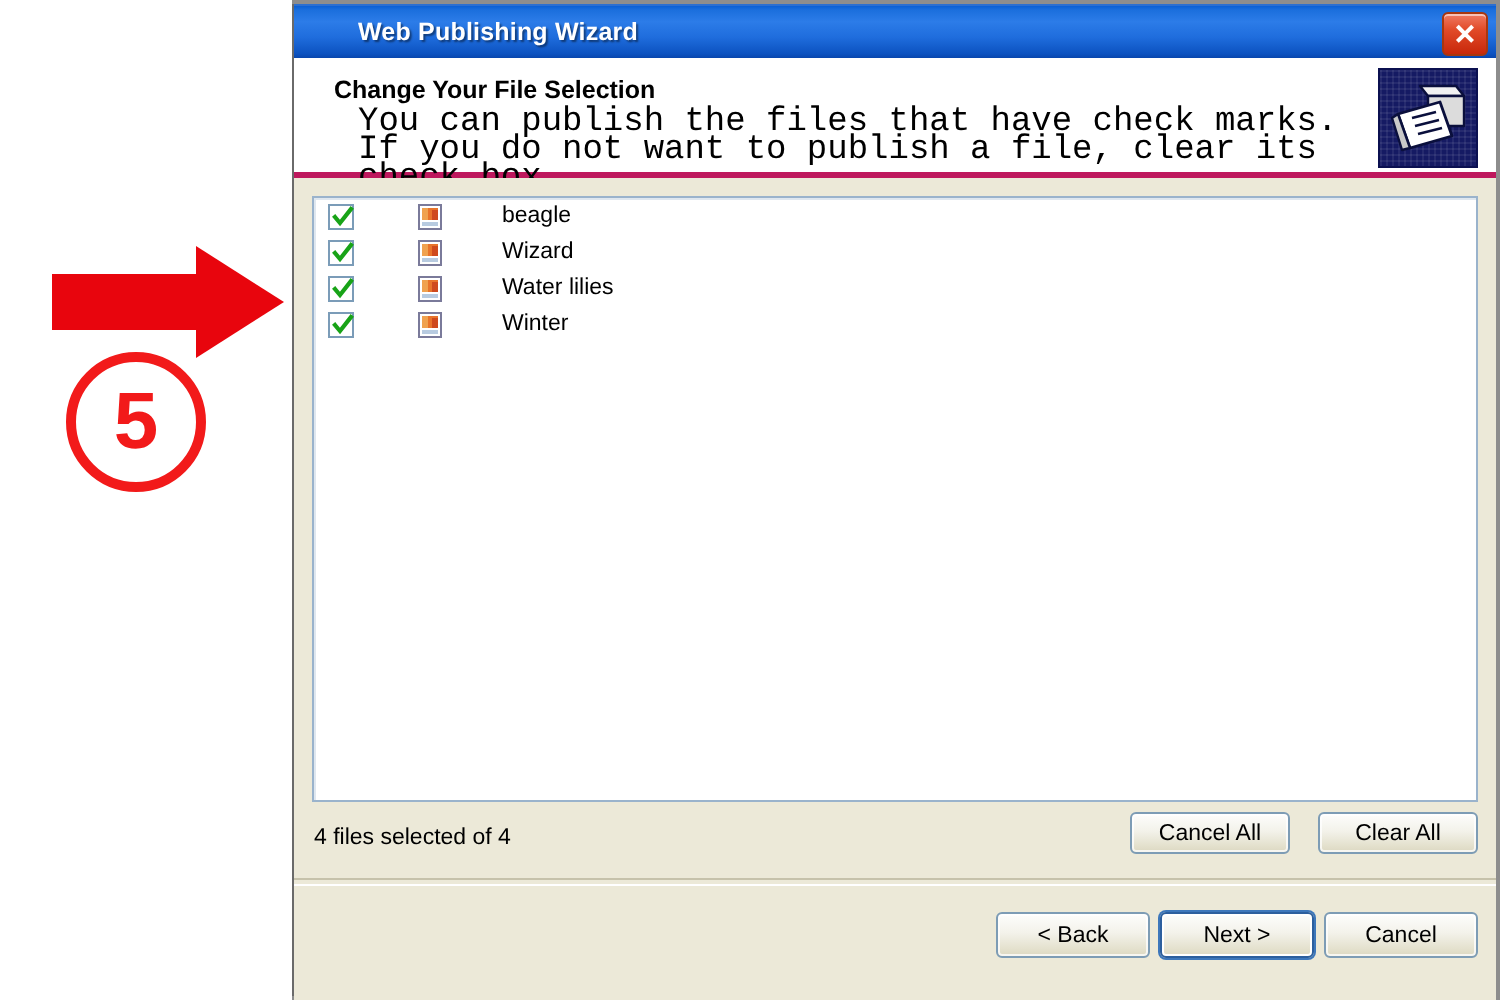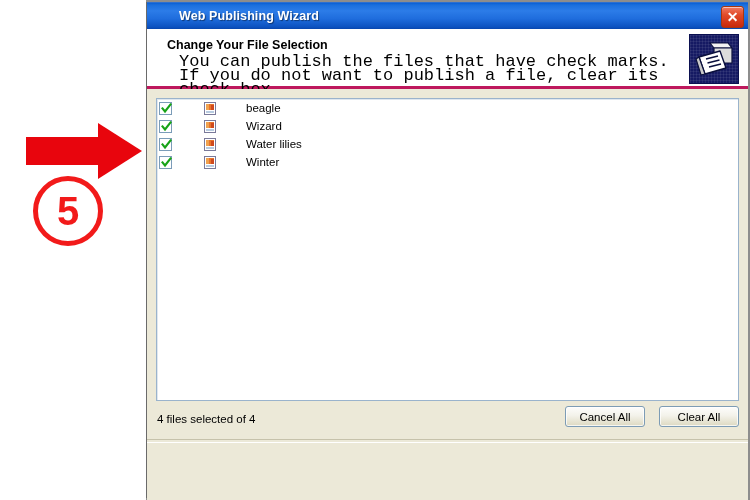--- a/index.html
+++ b/index.html
@@ -187,21 +187,21 @@
     background: #ffffff;
     border: 1px solid #9ab3cc;
     box-shadow: inset 1px 1px 0 #dfe7ef;
     box-sizing: border-box;
     overflow: hidden;
   }
   .file-row {
     display: flex;
     align-items: center;
     height: 18px;
-    padding-left: 2px;
+    padding-left: 7px;
     cursor: default;
     gap: 24px;
   }
   .chk {
     width: 13px;
     height: 13px;
     background: #ffffff;
     border: 1px solid #7b9cb8;
     box-sizing: border-box;
     position: relative;
@@ -407,15 +407,20 @@
       </div>
     </div>
 
     <div class="status-text">4 files selected of 4</div>
 
     <div class="btn btn-selectall">Cancel All</div>
     <div class="btn btn-clearall">Clear All</div>
 
     <div class="footer-sep"></div>
 
+    <div class="nav-btns">
+      <div class="btn btn-nav">&lt; Back</div>
+      <div class="btn btn-nav btn-default">Next &gt;</div>
+      <div class="btn btn-nav">Cancel</div>
+    </div>
 
   </div>
 </div>
 
 </body></html>

